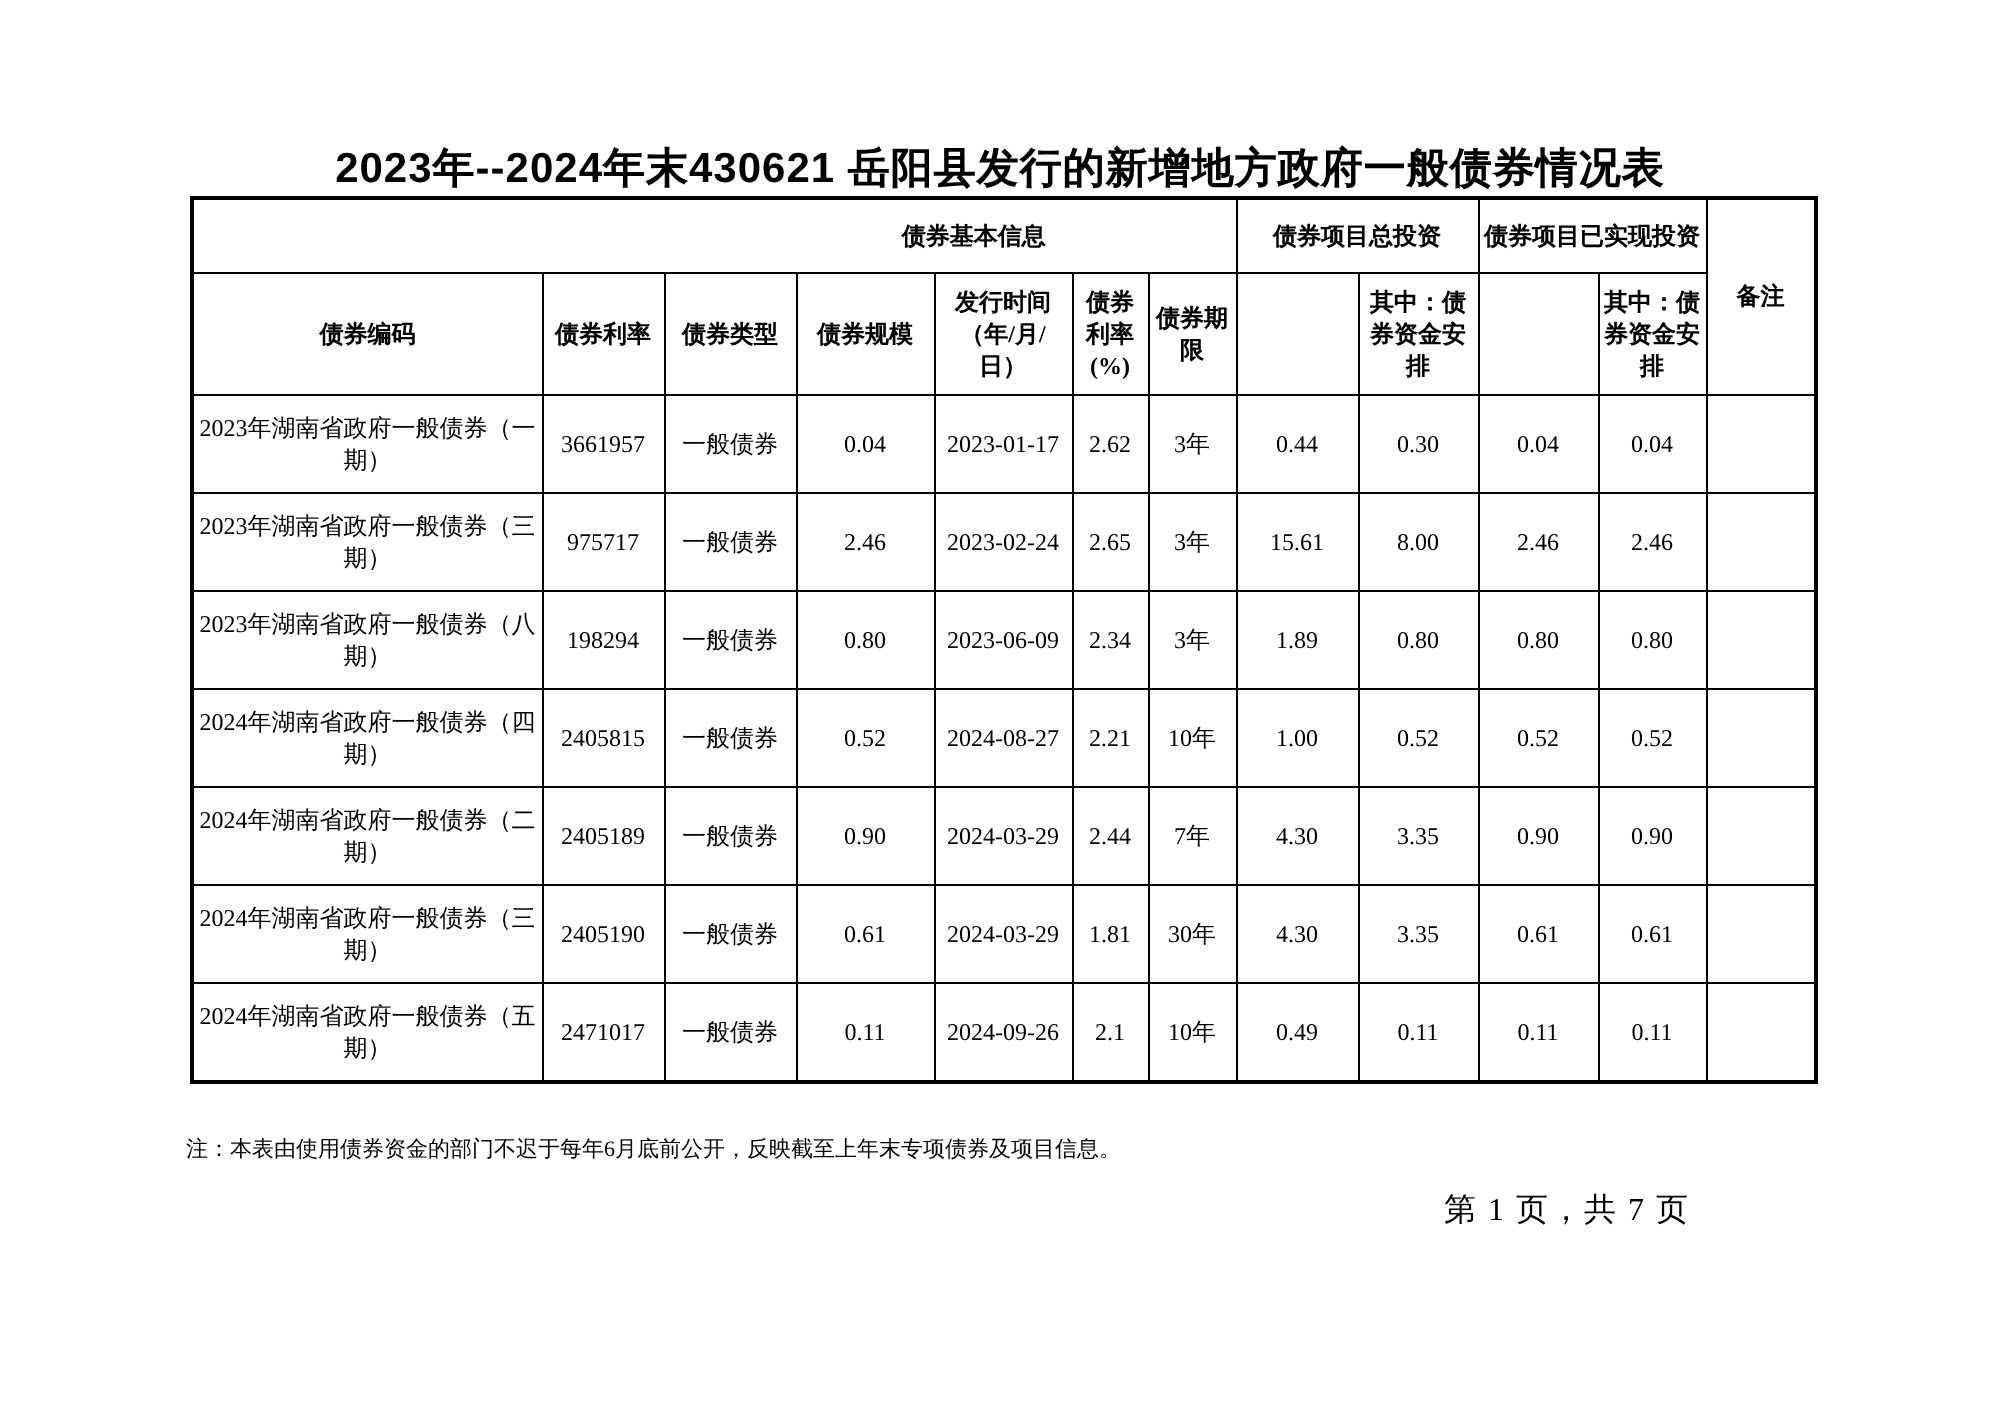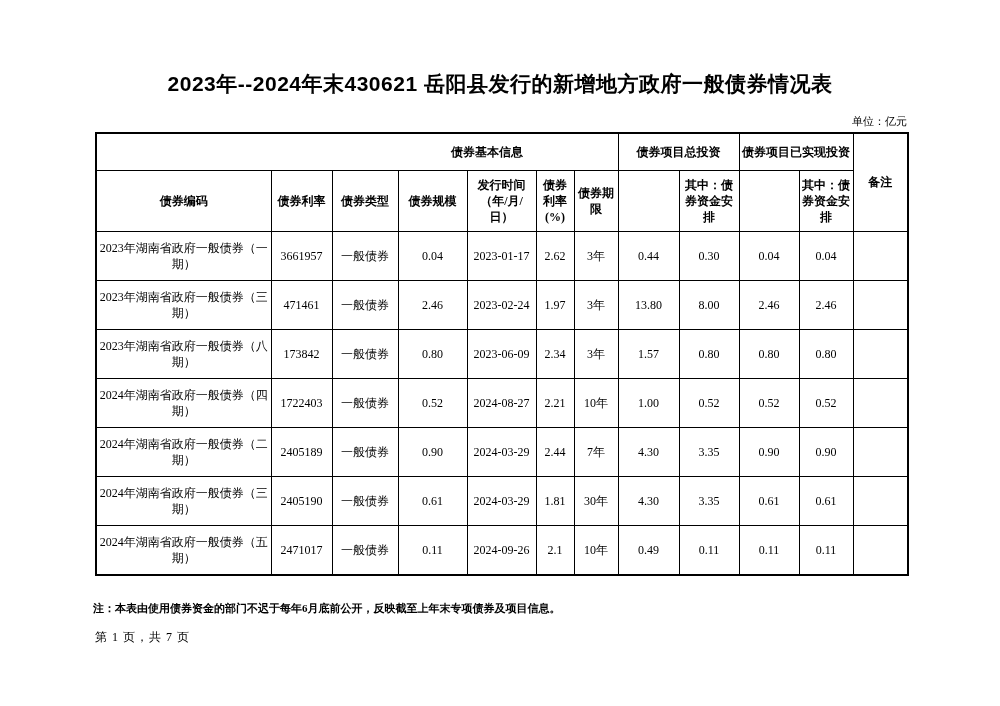--- a/index.html
+++ b/index.html
@@ -53,39 +53,37 @@
   
   .basic-info-inner {
     display: block;
     margin-left: 50%;
     width: 50%;
     text-align: center;
   }
   .note-line {
     margin: 25px 1px 0 93px;
     font-size: 11px;
-    font-weight: bold;
   }
   .page-indicator {
     width: 750px;
     margin-left: 95px;
     margin-top: 13px;
-    text-align: left;
-    font-size: 12px;
+    text-align: right;
+    font-size: 16px;
     letter-spacing: 1px;
   }
 </style>
 </head>
 <body>
 
 <div class="page">
 
   <div class="doc-title">2023年--2024年末430621 岳阳县发行的新增地方政府一般债券情况表</div>
 
-  <div class="unit-label">单位：亿元</div>
 
   <table class="bond-table">
     <colgroup>
       <col style="width:175px">
         <col style="width:61px">
         <col style="width:66px">
       <col style="width:69px">
         <col style="width:69px">
         <col style="width:38px">
       <col style="width:44px">
@@ -127,49 +125,49 @@
           <td>2.62</td>
           <td>3年</td>
           <td>0.44</td>
           <td>0.30</td>
           <td>0.04</td>
           <td>0.04</td>
           <td></td>
         </tr>
         <tr class="data-row">
           <td>2023年湖南省政府一般债券（三期）</td>
-          <td>471461</td>
+          <td>975717</td>
           <td>一般债券</td>
           <td>2.46</td>
           <td>2023-02-24</td>
-          <td>1.97</td>
+          <td>2.65</td>
           <td>3年</td>
-          <td>13.80</td>
+          <td>15.61</td>
           <td>8.00</td>
           <td>2.46</td>
           <td>2.46</td>
           <td></td>
         </tr>
         <tr class="data-row">
           <td>2023年湖南省政府一般债券（八期）</td>
-          <td>173842</td>
+          <td>198294</td>
           <td>一般债券</td>
           <td>0.80</td>
           <td>2023-06-09</td>
           <td>2.34</td>
           <td>3年</td>
-          <td>1.57</td>
+          <td>1.89</td>
           <td>0.80</td>
           <td>0.80</td>
           <td>0.80</td>
           <td></td>
         </tr>
         <tr class="data-row">
           <td>2024年湖南省政府一般债券（四期）</td>
-          <td>1722403</td>
+          <td>2405815</td>
           <td>一般债券</td>
           <td>0.52</td>
           <td>2024-08-27</td>
           <td>2.21</td>
           <td>10年</td>
           <td>1.00</td>
           <td>0.52</td>
           <td>0.52</td>
           <td>0.52</td>
           <td></td>

